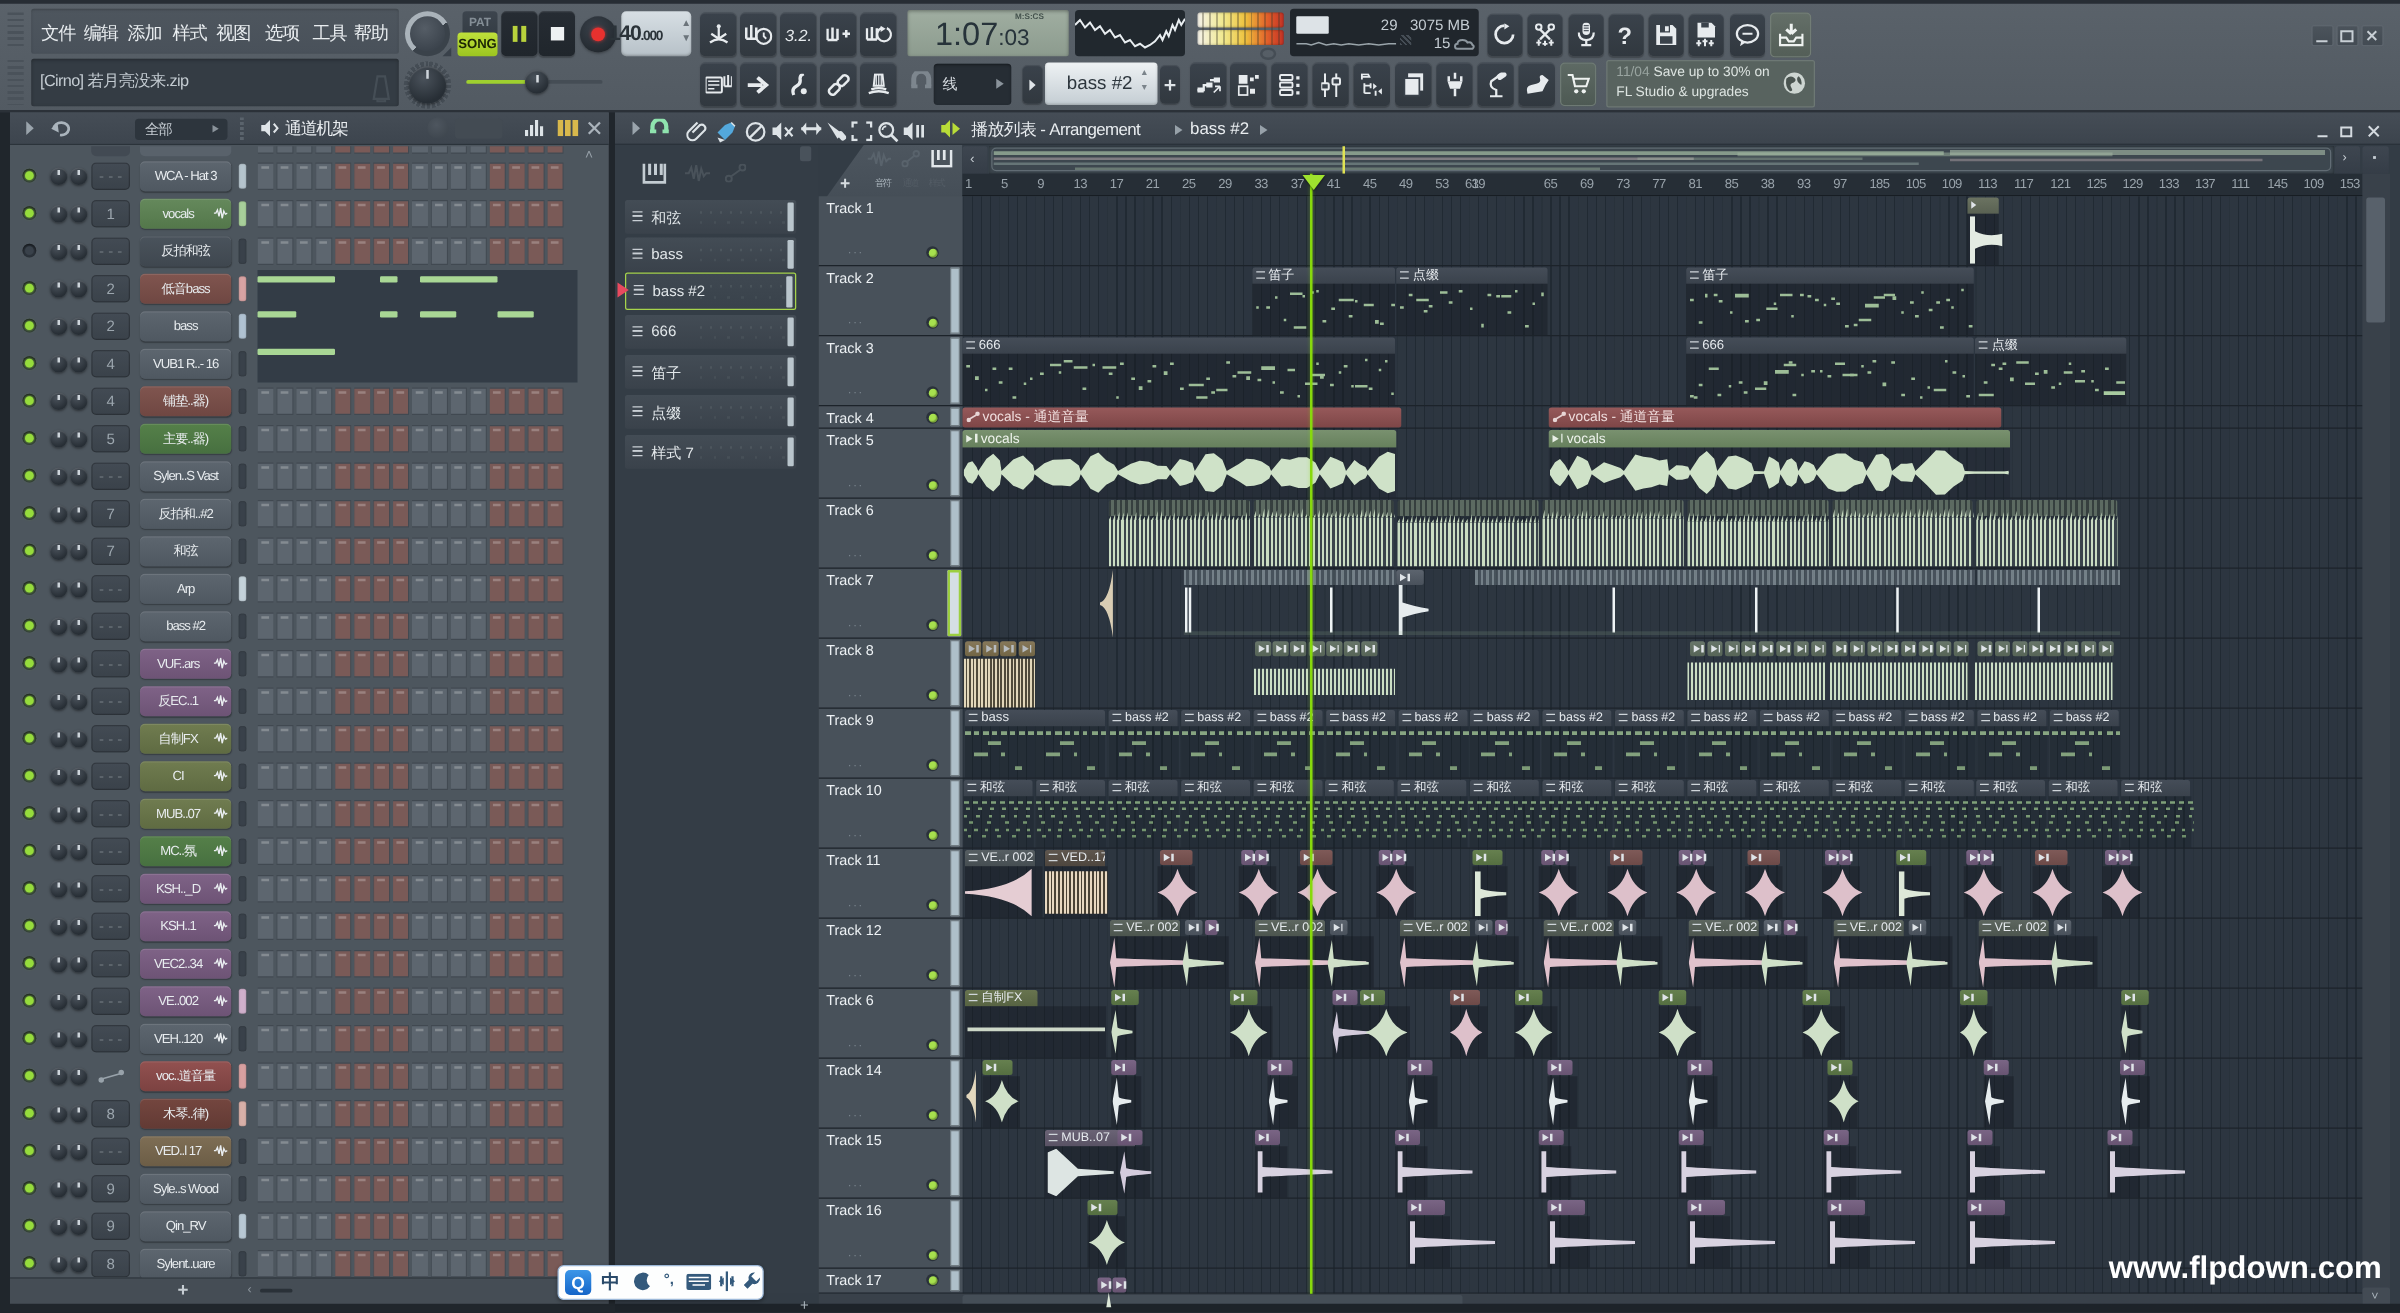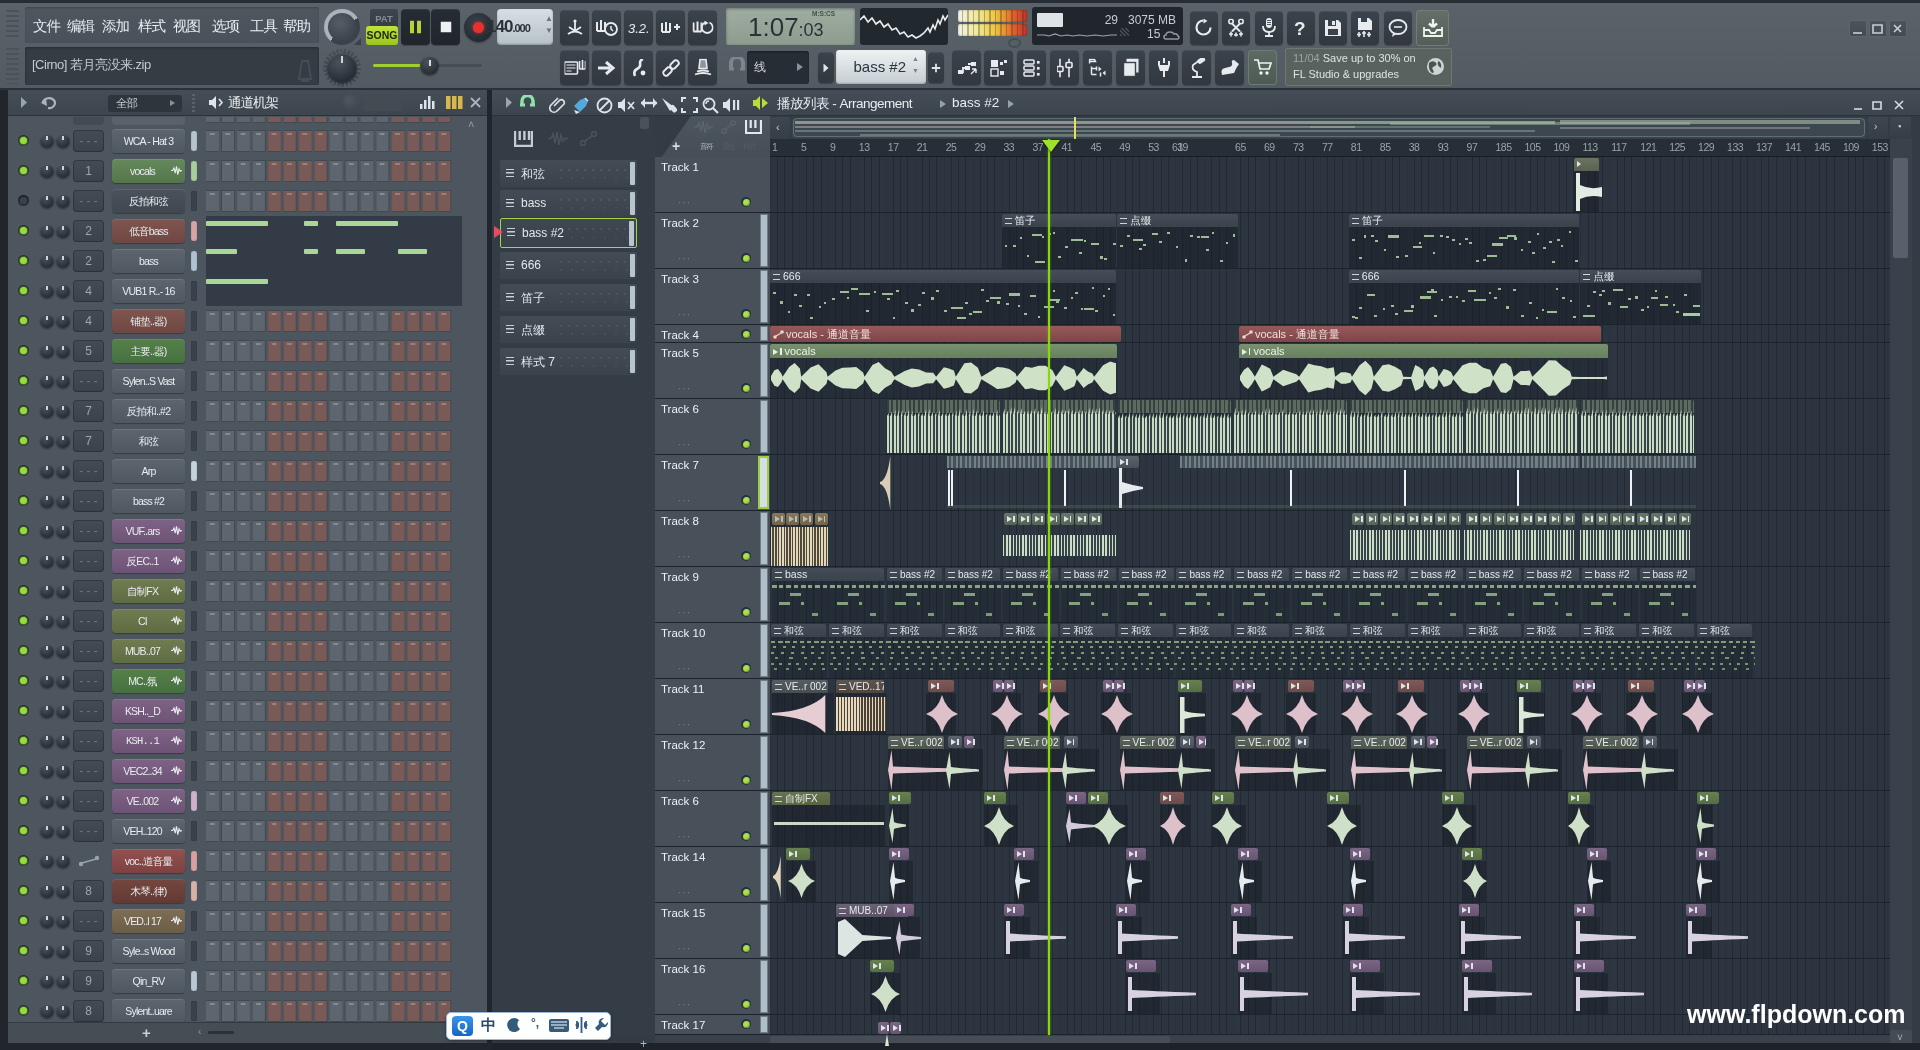--- a/index.html
+++ b/index.html
@@ -541,21 +541,21 @@
 <div class="lbl" style="left:1495.5px;top:141px;font-size:10.5px;color:#99a3ab;letter-spacing:-.5px">185</div>
 <div class="lbl" style="left:1524.5px;top:141px;font-size:10.5px;color:#99a3ab;letter-spacing:-.5px">105</div>
 <div class="lbl" style="left:1553.4px;top:141px;font-size:10.5px;color:#99a3ab;letter-spacing:-.5px">109</div>
 <div class="lbl" style="left:1582.4px;top:141px;font-size:10.5px;color:#99a3ab;letter-spacing:-.5px">113</div>
 <div class="lbl" style="left:1611.3px;top:141px;font-size:10.5px;color:#99a3ab;letter-spacing:-.5px">117</div>
 <div class="lbl" style="left:1640.3px;top:141px;font-size:10.5px;color:#99a3ab;letter-spacing:-.5px">121</div>
 <div class="lbl" style="left:1669.2px;top:141px;font-size:10.5px;color:#99a3ab;letter-spacing:-.5px">125</div>
 <div class="lbl" style="left:1698.1px;top:141px;font-size:10.5px;color:#99a3ab;letter-spacing:-.5px">129</div>
 <div class="lbl" style="left:1727.1px;top:141px;font-size:10.5px;color:#99a3ab;letter-spacing:-.5px">133</div>
 <div class="lbl" style="left:1756.0px;top:141px;font-size:10.5px;color:#99a3ab;letter-spacing:-.5px">137</div>
-<div class="lbl" style="left:1785.0px;top:141px;font-size:10.5px;color:#99a3ab;letter-spacing:-.5px">141</div>
+<div class="lbl" style="left:1785.0px;top:141px;font-size:10.5px;color:#99a3ab;letter-spacing:-.5px">111</div>
 <div class="lbl" style="left:1813.9px;top:141px;font-size:10.5px;color:#99a3ab;letter-spacing:-.5px">145</div>
 <div class="lbl" style="left:1842.9px;top:141px;font-size:10.5px;color:#99a3ab;letter-spacing:-.5px">109</div>
 <div class="lbl" style="left:1871.8px;top:141px;font-size:10.5px;color:#99a3ab;letter-spacing:-.5px">153</div>
 <div class="lbl" style="left:1893px;top:140px;font-size:10px;color:#97a1a9">˄</div>
 <div class="abs" style="left:770px;top:157px;width:1120px;height:878px;background:repeating-linear-gradient(90deg,rgba(160,175,190,.06) 0 1px,transparent 1px 28.942px),repeating-linear-gradient(90deg,#212a33 0 1px,transparent 1px 7.2355px),repeating-linear-gradient(90deg,#2d3640 0 7.2355px,#2c3540 7.2355px 14.471px)"></div>
 <div class="abs" style="left:655px;top:157px;width:115px;height:878px;background:#48515a"></div>
 <div class="abs" style="left:655px;top:212px;width:1235px;height:1px;background:#1c232a"></div>
 <div class="trlbl" style="left:661px;top:161px">Track 1</div>
 <div class="dots3" style="left:678px;top:197px">···</div>
 <div class="tled" style="left:741px;top:197px">
@@ -1689,21 +1689,21 @@
 <div class="indic" style="left:191px;top:701px;"></div>
 <div class="cell-row" style="left:206px;top:700px;width:246px;background-image:linear-gradient(90deg,transparent 0 3.4px,rgba(255,255,255,.24) 3.4px 9.1px,transparent 9.1px),linear-gradient(90deg,#5d666f 0.60px 12.50px,transparent 12.50px 15.45px,#5d666f 16.05px 27.95px,transparent 27.95px 30.91px,#5d666f 31.51px 43.41px,transparent 43.41px 46.36px,#5d666f 46.96px 58.86px,transparent 58.86px 61.81px,#7a5a57 62.41px 74.31px,transparent 74.31px 77.27px,#7a5a57 77.86px 89.77px,transparent 89.77px 92.72px,#7a5a57 93.32px 105.22px,transparent 105.22px 108.17px,#7a5a57 108.77px 120.67px,transparent 120.67px 123.62px),linear-gradient(90deg,#414951 0.00px 13.10px,transparent 13.10px 15.45px,#414951 15.45px 28.55px,transparent 28.55px 30.91px,#414951 30.91px 44.01px,transparent 44.01px 46.36px,#414951 46.36px 59.46px,transparent 59.46px 61.81px,#414951 61.81px 74.91px,transparent 74.91px 77.27px,#414951 77.27px 90.36px,transparent 90.36px 92.72px,#414951 92.72px 105.82px,transparent 105.82px 108.17px,#414951 108.17px 121.27px,transparent 121.27px 123.62px);background-size:15.453px 2.2px,123.62px 20px,123.62px 22px;background-position:0 3px,0 1px,0 0;background-repeat:repeat-x"></div>
 <div class="led" style="left:18px;top:735px">
       <i></i>
     </div>
 <div class="knob" style="left:40px;top:734px;width:14px;height:14px"></div>
     <div class="abs" style="left:46.25px;top:735.5px;width:1.5px;height:4.5px;background:#cdd4da"></div>
 <div class="knob" style="left:56px;top:734px;width:14px;height:14px"></div>
     <div class="abs" style="left:62.25px;top:735.5px;width:1.5px;height:4.5px;background:#cdd4da"></div>
 <div class="numbox" style="left:73px;top:730px;color:#6f787f">- - -</div>
-<div class="chname" style="left:112px;top:729px;width:73px;background:linear-gradient(#7f6387,#6d5375);font-size:10.5px;letter-spacing:-.8px;padding-right:12px;font-family:Liberation Mono, monospace;">KSH..1<svg width="11" height="9" viewBox="0 0 13 10">
+<div class="chname" style="left:112px;top:729px;width:73px;background:linear-gradient(#7f6387,#6d5375);font-size:10.5px;letter-spacing:-.8px;padding-right:12px;">KSH..1<svg width="11" height="9" viewBox="0 0 13 10">
         <path d="M0 5 L2 5 L3.5 2 L5 8 L6.5 0 L8 10 L9.5 3 L11 6 L13 5" stroke="#e9edf0" stroke-width="1.3" fill="none"></path>
       </svg></div>
 <div class="indic" style="left:191px;top:731px;"></div>
 <div class="cell-row" style="left:206px;top:730px;width:246px;background-image:linear-gradient(90deg,transparent 0 3.4px,rgba(255,255,255,.24) 3.4px 9.1px,transparent 9.1px),linear-gradient(90deg,#5d666f 0.60px 12.50px,transparent 12.50px 15.45px,#5d666f 16.05px 27.95px,transparent 27.95px 30.91px,#5d666f 31.51px 43.41px,transparent 43.41px 46.36px,#5d666f 46.96px 58.86px,transparent 58.86px 61.81px,#7a5a57 62.41px 74.31px,transparent 74.31px 77.27px,#7a5a57 77.86px 89.77px,transparent 89.77px 92.72px,#7a5a57 93.32px 105.22px,transparent 105.22px 108.17px,#7a5a57 108.77px 120.67px,transparent 120.67px 123.62px),linear-gradient(90deg,#414951 0.00px 13.10px,transparent 13.10px 15.45px,#414951 15.45px 28.55px,transparent 28.55px 30.91px,#414951 30.91px 44.01px,transparent 44.01px 46.36px,#414951 46.36px 59.46px,transparent 59.46px 61.81px,#414951 61.81px 74.91px,transparent 74.91px 77.27px,#414951 77.27px 90.36px,transparent 90.36px 92.72px,#414951 92.72px 105.82px,transparent 105.82px 108.17px,#414951 108.17px 121.27px,transparent 121.27px 123.62px);background-size:15.453px 2.2px,123.62px 20px,123.62px 22px;background-position:0 3px,0 1px,0 0;background-repeat:repeat-x"></div>
 <div class="led" style="left:18px;top:765px">
       <i></i>
     </div>
 <div class="knob" style="left:40px;top:764px;width:14px;height:14px"></div>
     <div class="abs" style="left:46.25px;top:765.5px;width:1.5px;height:4.5px;background:#cdd4da"></div>
 <div class="knob" style="left:56px;top:764px;width:14px;height:14px"></div>

